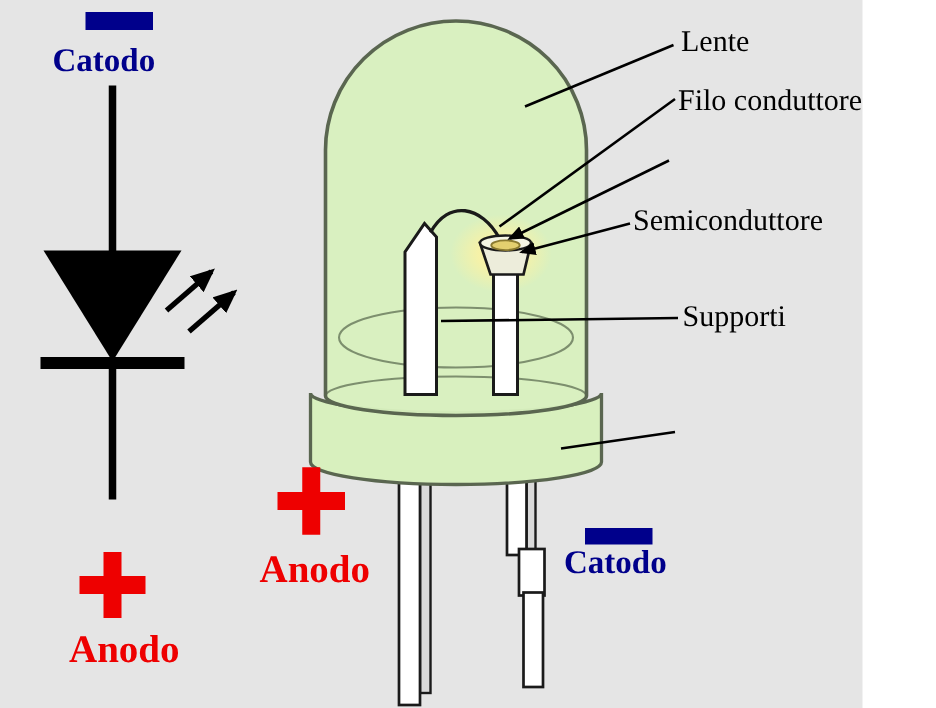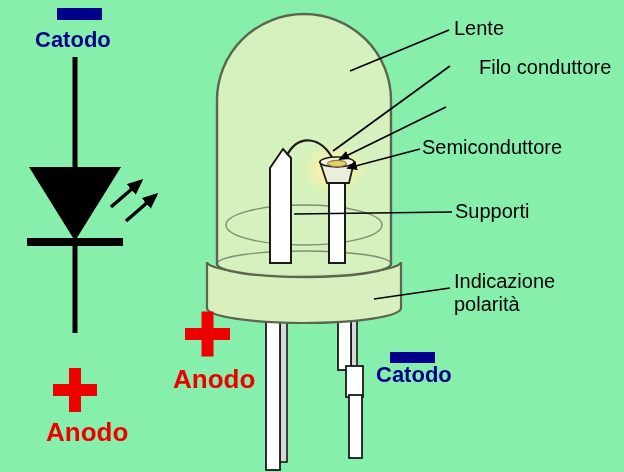--- a/index.html
+++ b/index.html
@@ -1,22 +1,22 @@
 <!DOCTYPE html>
 <html style="--cathode-blue: #00008B; --anode-red: #EE0000; --led-body: #D8F0BE; --led-outline: #5A6650; --glow-yellow: #FFF2A0;"><head>
 <meta charset="utf-8">
 <style>
   html, body { margin: 0; padding: 0; background: #fff; }
   .stage {
     position: relative;
-    width: 624px;
+    width: 575px;
     height: 472px;
-    background: #86efac;
+    background: #e5e5e5;
     overflow: hidden;
-    font-family: Liberation Sans, sans-serif;
+    font-family: Liberation Serif, serif;
   }
   svg.gfx { position: absolute; left: 0; top: 0; }
 
   .blue-fill { fill: var(--cathode-blue, #00008B); }
   .red-fill  { fill: var(--anode-red, #E00000); }
   .led-plastic { fill: var(--led-body, #D8F0BE); }
   .led-stroke  { stroke: var(--led-outline, #5A6650); }
   .metal { fill: #ffffff; stroke: #1a1a1a; stroke-width: 2; }
   .emit { stroke: #000; stroke-width: 3.5; }
   .leaders line { stroke: #000; stroke-width: 1.7; }
@@ -112,21 +112,19 @@
         <rect x="201.5" y="311.5" width="12" height="45" class="red-fill"></rect>
       </g>
       <rect x="390" y="352" width="45" height="11" class="blue-fill"></rect>
     </g>
   </svg>
 
   <div class="lbl blue" style="left:35px;  top:27px;">Catodo</div>
   <div class="lbl red" style="left:46px;  top:418px;">Anodo</div>
 
   <div class="lbl black" style="left:454px; top:17px;">Lente</div>
-  <div class="lbl black" style="left:452px; top:56px;margin-left:27px;">Filo conduttore</div>
+  <div class="lbl black" style="left:452px; top:56px;">Filo conduttore</div>
   <div class="lbl black" style="left:422px; top:136px;">Semiconduttore</div>
   <div class="lbl black" style="left:455px; top:200px;">Supporti</div>
-  <div class="lbl black" style="left:454px; top:270px;">Indicazione
-polarità</div>
 
   <div class="lbl red" style="left:173px; top:365px;">Anodo</div>
   <div class="lbl blue" style="left:376px; top:362px;">Catodo</div>
 </div>
 
 </body></html>

